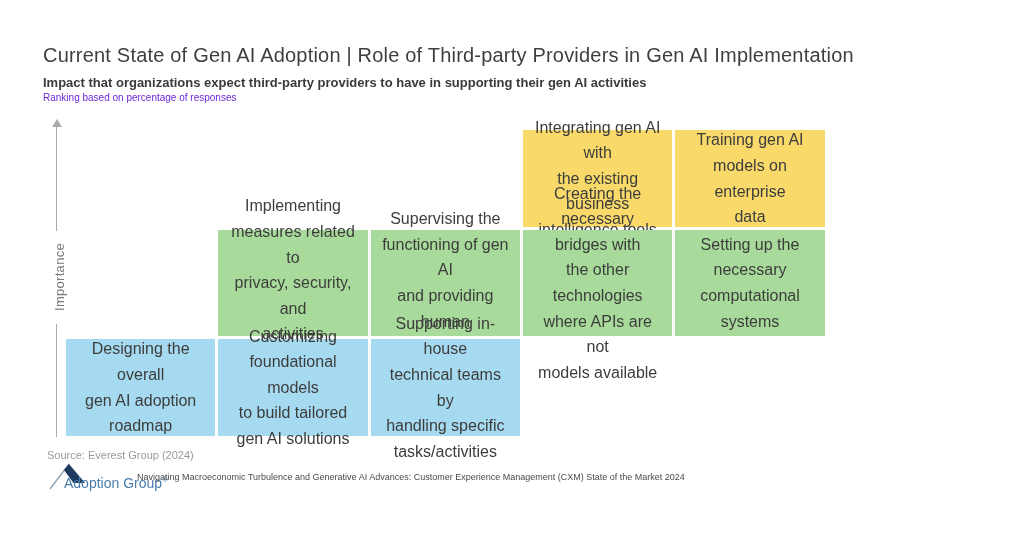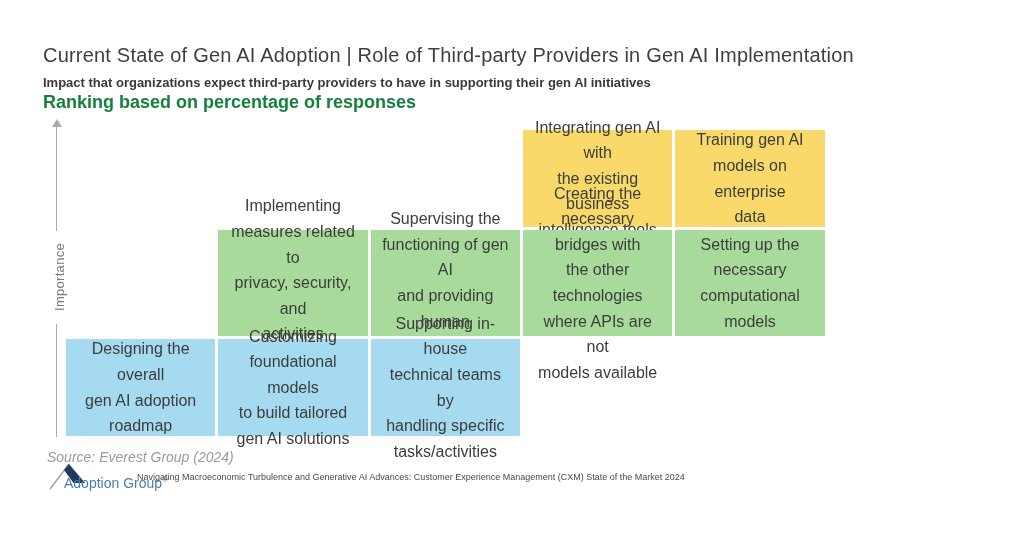--- a/index.html
+++ b/index.html
@@ -1,54 +1,54 @@
 <!DOCTYPE html>
 <html style="--yellow: #F8D96A; --green: #A8DA9B; --blue: #A5DAF0;"><head>
 <meta charset="utf-8">
 <style>
   * { margin:0; padding:0; box-sizing:border-box; }
   html,body { width:1024px; height:536px; background:#ffffff; font-family:"Liberation Sans", sans-serif; }
   .slide { position:relative; width:1024px; height:532px; background:#ffffff; overflow:hidden; }
 
   .title { position:absolute; left:43px; top:44px; font-size:20px; font-weight:400; color:#3f3f3f; letter-spacing:0.2px; }
   .subtitle-bold { position:absolute; left:43px; top:75px; font-size:13px; font-weight:700; color:#3a3a3a; }
-  .subtitle-note { position:absolute; left:43px; top:92px; font-size:18px; font-weight:700; color:#15803d; }
+  .subtitle-note { position:absolute; left:43px; top:92px; font-size:10px; font-weight:400; color:#6d28d9; }
 
   
   .axis-arrow { position:absolute; left:52px; top:119px; width:0; height:0;
     border-left:5px solid transparent; border-right:5px solid transparent; border-bottom:8px solid #aaaaaa; }
   .axis-line-top { position:absolute; left:56px; top:127px; width:1px; height:104px; background:#aaaaaa; }
   .axis-label-wrap { position:absolute; left:12px; top:269px; width:91px; height:16px; text-align:center;
     transform:rotate(-90deg); }
   .axis-label { font-size:13px; color:#7a7a7a; letter-spacing:0.3px; }
   .axis-line-bottom { position:absolute; left:56px; top:324px; width:1px; height:113px; background:#aaaaaa; }
 
   
   .matrix { position:absolute; left:66px; top:130px; width:911px; height:307px;
     display:grid; grid-template-columns:repeat(6,1fr); grid-template-rows:97px 106px 97px; gap:3px; }
   .cell { display:flex; align-items:center; justify-content:center; text-align:center;
     font-size:16px; line-height:1.6; color:#3d3d3c; padding:4px 10px; white-space:pre-line; }
   .cell.yellow { background:var(--yellow,#F8D96A); }
   .cell.green  { background:var(--green,#A8DA9B); }
   .cell.blue   { background:var(--blue,#A5DAF0); }
 
-  .source-note { position:absolute; left:47px; top:449px; font-size:14px; color:#9a9a9a;font-style:italic; }
+  .source-note { position:absolute; left:47px; top:449px; font-size:11px; color:#9a9a9a; }
 
   .logo-svg { position:absolute; left:47px; top:461px; }
   .logo-text { position:absolute; left:64px; top:475px; font-size:14px; color:#4a7cac; }
   .logo-reg { font-size:8px; vertical-align:super; }
   .citation { position:absolute; left:137px; top:472px; font-size:9px; color:#4a4a4a; }
 </style>
 </head>
 <body>
 
 <div class="slide">
 
   <div class="title">Current State of Gen AI Adoption | Role of Third-party Providers in Gen AI Implementation</div>
-  <div class="subtitle-bold">Impact that organizations expect third-party providers to have in supporting their gen AI initiatives</div>
+  <div class="subtitle-bold">Impact that organizations expect third-party providers to have in supporting their gen AI activities</div>
   <div class="subtitle-note">Ranking based on percentage of responses</div>
 
   <div class="axis-arrow"></div>
   <div class="axis-line-top"></div>
   <div class="axis-label-wrap">
     <span class="axis-label">Importance</span>
   </div>
   <div class="axis-line-bottom"></div>
 
   <div class="matrix">
@@ -68,21 +68,21 @@
 functioning of gen AI
 and providing human
 intervention</div>
     <div class="cell green" style="grid-area:2/4">Creating the
 necessary bridges with
 the other technologies
 where APIs are not
 models available</div>
     <div class="cell green" style="grid-area:2/5">Setting up the
 necessary
-computational models</div>
+computational systems</div>
 
     <div class="cell blue" style="grid-area:3/1">Designing the overall
 gen AI adoption
 roadmap</div>
     <div class="cell blue" style="grid-area:3/2">Customizing
 foundational models
 to build tailored
 gen AI solutions</div>
     <div class="cell blue" style="grid-area:3/3">Supporting in-house
 technical teams by

